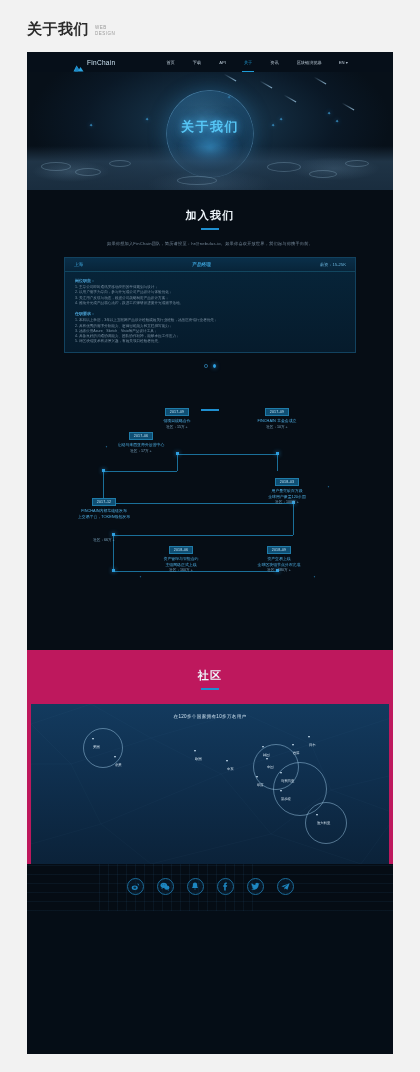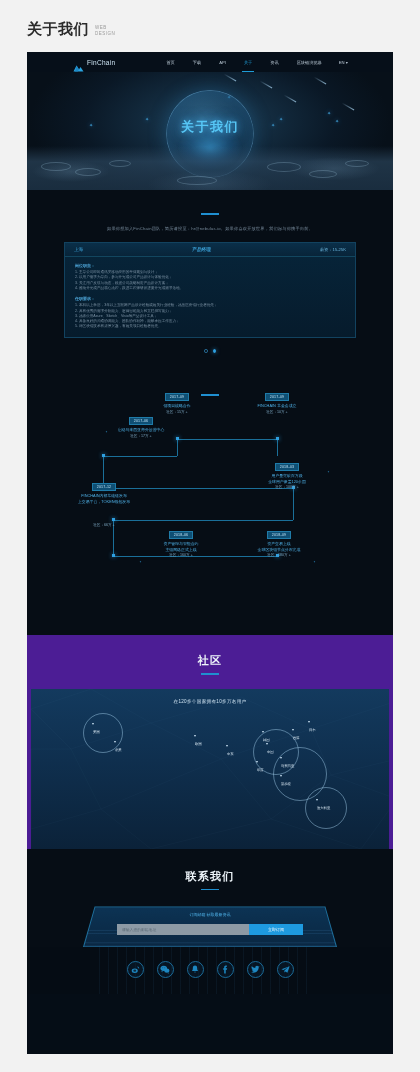--- a/index.html
+++ b/index.html
@@ -124,21 +124,21 @@
   .tl-card { position: absolute; text-align: center; }
   .tl-date {
     display: inline-block; font-size: 3.6px; color: #bfe2f5; letter-spacing: .2px;
     background: #0f4f74; border: .6px solid #1f7ba8; padding: 1px 4px; margin-bottom: 2.5px;
   }
   .tl-name { font-size: 3.9px; line-height: 5.4px; color: #4eb0e6; white-space: nowrap; }
   .tl-stat { font-size: 3.6px; color: #7ea9c4; margin-top: 1.5px; }
   .tl-spark { position: absolute; color: #2a80b4; font-size: 3.5px; opacity: .8; }
 
   
-  .community { padding: 18px 4px 0; background: #4c1d95; }
+  .community { padding: 18px 4px 0; background: #be185d; }
   .map-band {
     position: relative; margin-top: 14px; height: 160px; overflow: hidden;
     background:
       linear-gradient(180deg, #123css 0%, #0e2e4c 0%, #0c2742 40%, #0a2038 100%);
   }
   .map-band { background: linear-gradient(180deg, #133a5e 0%, #0f2f4e 45%, #0b2239 100%); }
   .map-facets { position: absolute; inset: 0; opacity: .5; }
   .map-note { position: relative; text-align: center; font-size: 4.6px; color: #cfe3f1; padding-top: 10px; letter-spacing: .3px; z-index: 3; }
   .continents { position: absolute; inset: 0; }
   .landmass {
@@ -262,20 +262,21 @@
         <span class="terrain-ring" style="left:48px;top:22px;width:26px;height:8px;"></span>
         <span class="terrain-ring" style="left:82px;top:14px;width:22px;height:7px;"></span>
         <span class="terrain-ring" style="left:240px;top:16px;width:34px;height:10px;"></span>
         <span class="terrain-ring" style="left:282px;top:24px;width:28px;height:8px;"></span>
         <span class="terrain-ring" style="left:318px;top:14px;width:24px;height:7px;"></span>
         <span class="terrain-ring" style="left:150px;top:30px;width:40px;height:9px;"></span>
       </div>
     </div>
 
     <div class="join">
+      <div class="sec-title">加入我们</div>
       <div class="sec-rule"></div>
       <div class="join-desc">如果你想加入FinChain团队，简历请投至：hr@nebulas.io。如果你喜欢开放世界，我们愿与你携手向前。</div>
 
       <div class="job-card">
         <div class="job-head">
           <span class="job-city">上海</span>
           <span class="job-role">产品经理</span>
           <span class="job-pay">薪资：15-25K</span>
         </div>
         <div class="job-body">
@@ -464,33 +465,20 @@
           <span class="pin-dot"></span>
           <span class="pin-label">新加坡</span>
         </div>
         <div class="pin" style="left:286px;top:106px;">
           <span class="pin-dot"></span>
           <span class="pin-label">澳大利亚</span>
         </div>
       </div>
     </div>
 
-    <div class="contact">
-      <div class="sec-title">联系我们</div>
-      <div class="sec-rule"></div>
-
-      <div class="subscribe-stage">
-        <div class="stage-plate"></div>
-        <div class="sub-label">订阅邮箱 获取最新资讯</div>
-        <div class="sub-form">
-          <input class="sub-input" type="text" placeholder="请输入您的邮箱地址" style="">
-          <button class="sub-btn">立即订阅</button>
-        </div>
-      </div>
-    </div>
 
     <div class="footer">
       <div class="footer-grid"></div>
       <div class="socials">
         <a class="social">
           <svg width="9" height="9" viewBox="0 0 24 24" fill="#1d86c0">
             <ellipse cx="10" cy="15" rx="8" ry="6"></ellipse>
             <ellipse cx="10" cy="15" rx="4" ry="3" fill="#0d2a3e"></ellipse>
             <path d="M17 4a5 5 0 0 1 5 5h-2a3 3 0 0 0-3-3z"></path>
           </svg>

